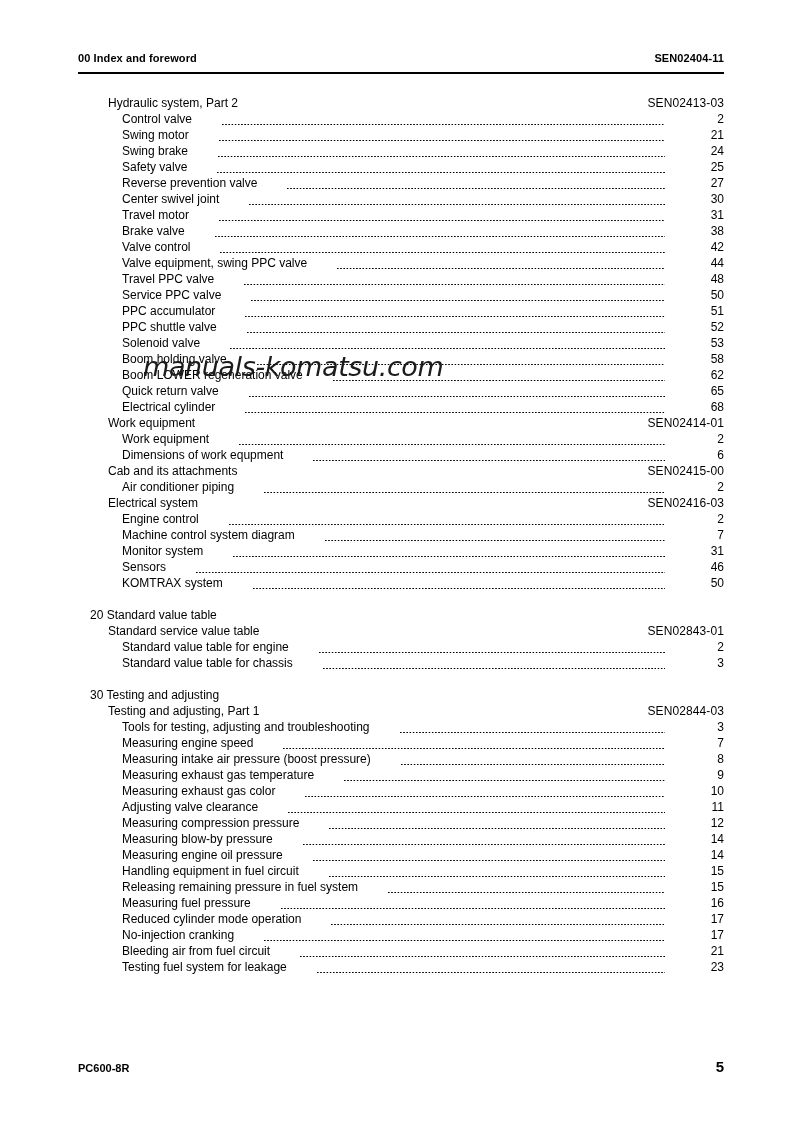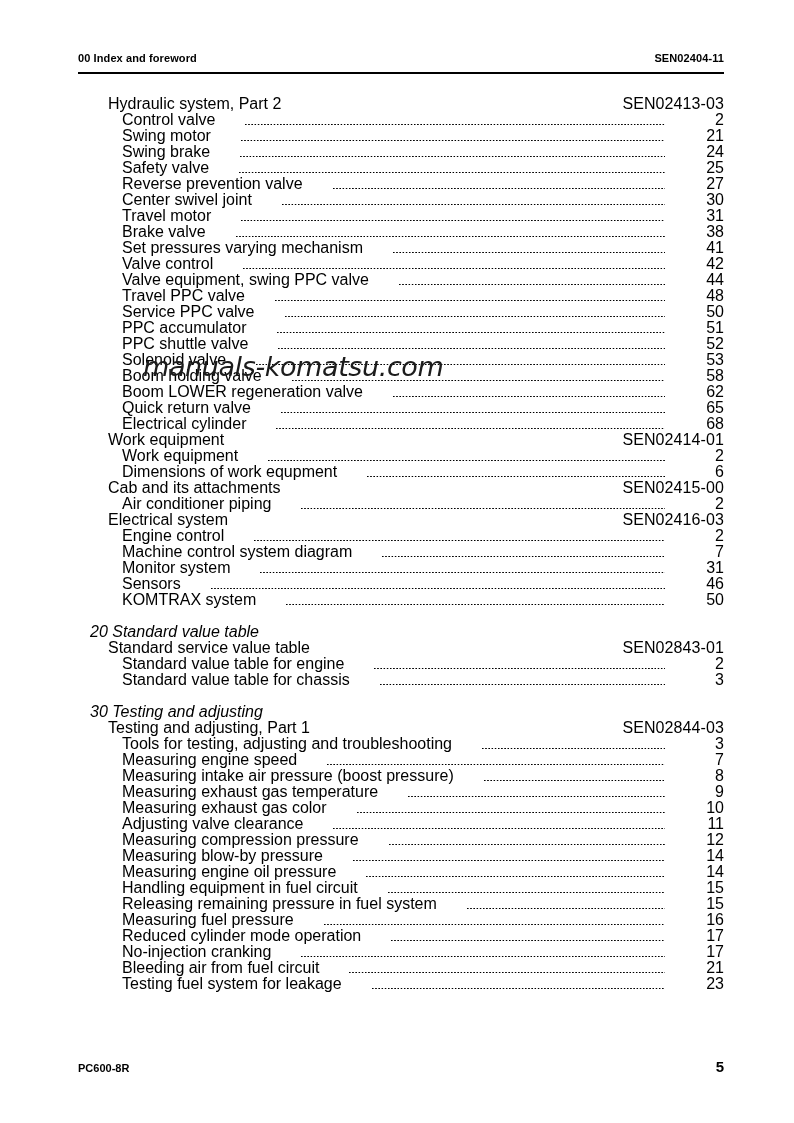--- a/index.html
+++ b/index.html
@@ -47,23 +47,23 @@
 
   
   .toc {
     position: absolute;
     left: 78px;
     top: 96px;
     width: 646px;
   }
   .row {
     display: flex;
-    align-items: center;
+    align-items: flex-start;
     height: 16px;
-    font-size: 16px;
+    font-size: 12px;
     white-space: nowrap;
     gap: 27px;
   }
   .row.spacer {
     height: 16px;
   }
   .label {
     flex: 0 0 auto;
     padding-right: 3px;
   }
@@ -91,21 +91,21 @@
     padding-left: 6px;
   }
   .sen {
     flex: 0 0 auto;
     text-align: right;
     padding-left: 6px;
     letter-spacing: 0.1px;
   }
 
   
-  .lvl0 { padding-left: 12px; font-style: italic; }   
+  .lvl0 { padding-left: 12px; }   
   .lvl1 { padding-left: 30px; }   
   .lvl2 { padding-left: 44px; }   
 
   
   .watermark {
     position: absolute;
     left: 143px;
     top: 351px;
     font-size: 27px;
     font-family: "DejaVu Sans", sans-serif;
@@ -186,25 +186,20 @@
         <span class="label">Travel motor</span>
         <span class="leader"></span>
         <span class="num">31</span>
       </div>
       <div class="row lvl2">
         <span class="label">Brake valve</span>
         <span class="leader"></span>
         <span class="num">38</span>
       </div>
       <div class="row lvl2">
-        <span class="label">Set pressures varying mechanism</span>
-        <span class="leader"></span>
-        <span class="num">41</span>
-      </div>
-      <div class="row lvl2">
         <span class="label">Valve control</span>
         <span class="leader"></span>
         <span class="num">42</span>
       </div>
       <div class="row lvl2">
         <span class="label">Valve equipment, swing PPC valve</span>
         <span class="leader"></span>
         <span class="num">44</span>
       </div>
       <div class="row lvl2">

